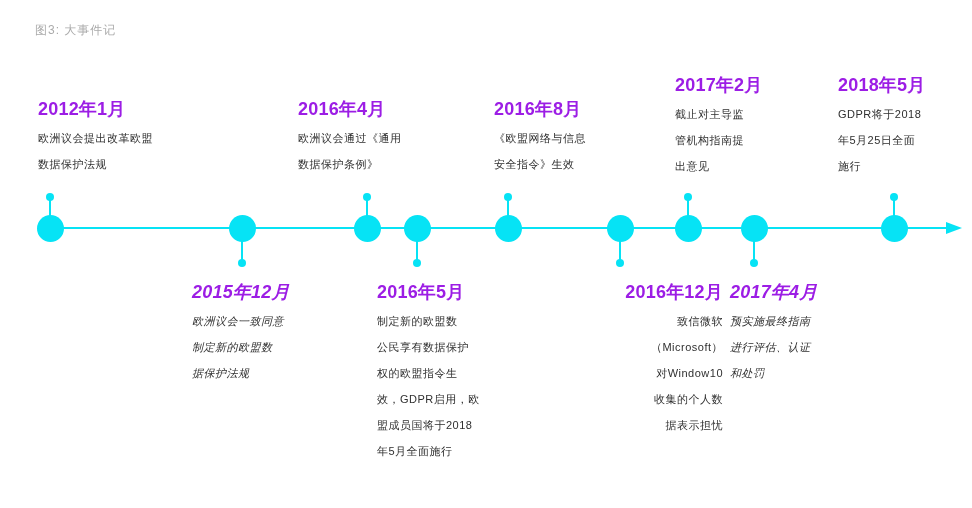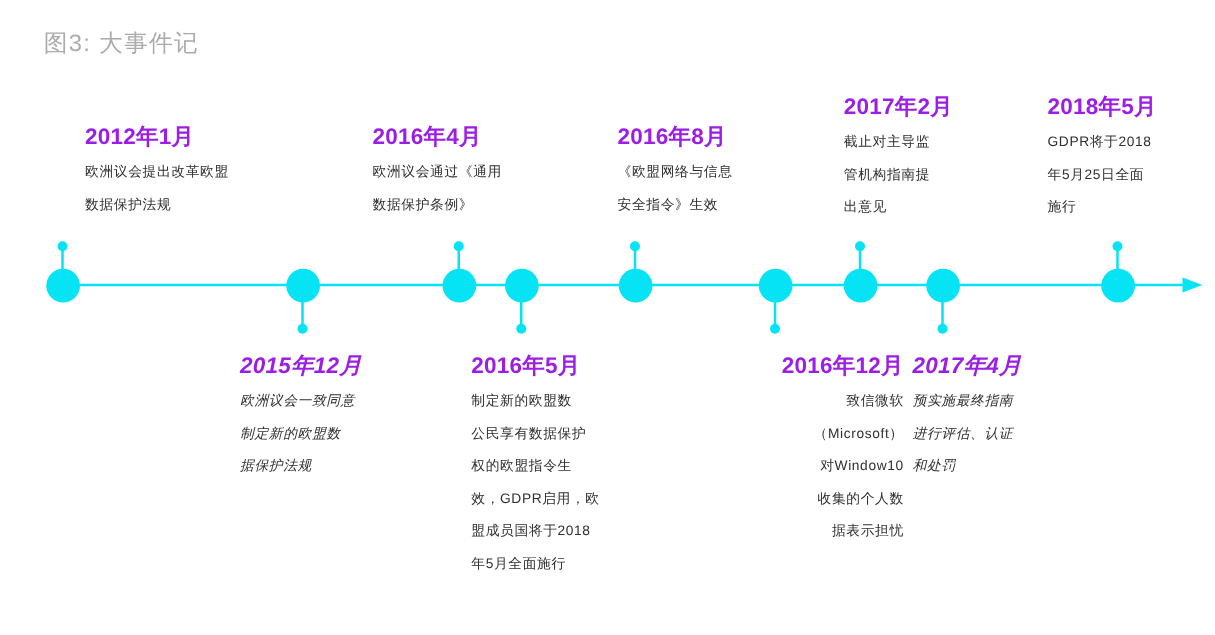--- a/index.html
+++ b/index.html
@@ -7,21 +7,21 @@
     --purple:#9c1de5;
     --body:#2f2f2f;
     --title:#ababab;
   }
   *{margin:0;padding:0;box-sizing:border-box;}
   html,body{width:972px;height:508px;background:#ffffff;overflow:hidden;}
   body{font-family:"Liberation Sans","DejaVu Sans",sans-serif;position:relative;}
 
   .fig-title{
     position:absolute;left:35px;top:22px;
-    font-size:19px;color:var(--title);letter-spacing:1px;
+    font-size:12px;color:var(--title);letter-spacing:1px;
   }
 
   
   .axis{
     position:absolute;left:50px;top:227px;width:898px;height:2px;
     background:var(--cyan);
   }
   .arrowhead{
     position:absolute;left:946px;top:222px;
     width:0;height:0;
@@ -52,21 +52,21 @@
   .event{position:absolute;}
   .event .date{
     font-size:18px;font-weight:700;color:var(--purple);
     line-height:24px;margin-bottom:4px;letter-spacing:0.2px;
   }
   .event .body{
     font-size:11px;color:var(--body);line-height:26px;
     white-space:pre-line;letter-spacing:0.5px;
   }
 
-  .e0{left:38px; top:97px; width:200px;margin-left:30px;}
+  .e0{left:38px; top:97px; width:200px;}
   .e1{left:192px;top:280px;width:172px;font-style:italic;}
   .e2{left:298px;top:97px; width:172px;}
   .e3{left:377px;top:280px;width:172px;}
   .e4{left:494px;top:97px; width:158px;}
   .e5{left:583px;top:280px;width:140px;text-align:right;}
   .e6{left:675px;top:73px; width:118px;}
   .e7{left:730px;top:280px;width:150px;font-style:italic;}
   .e8{left:838px;top:73px; width:135px;}
 </style>
 </head>

